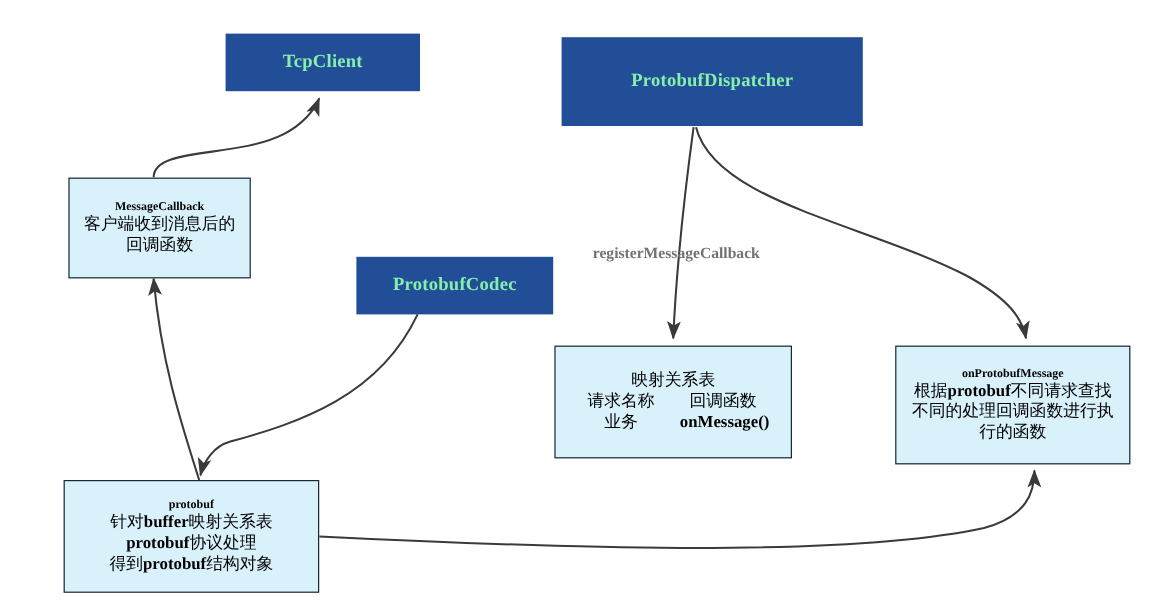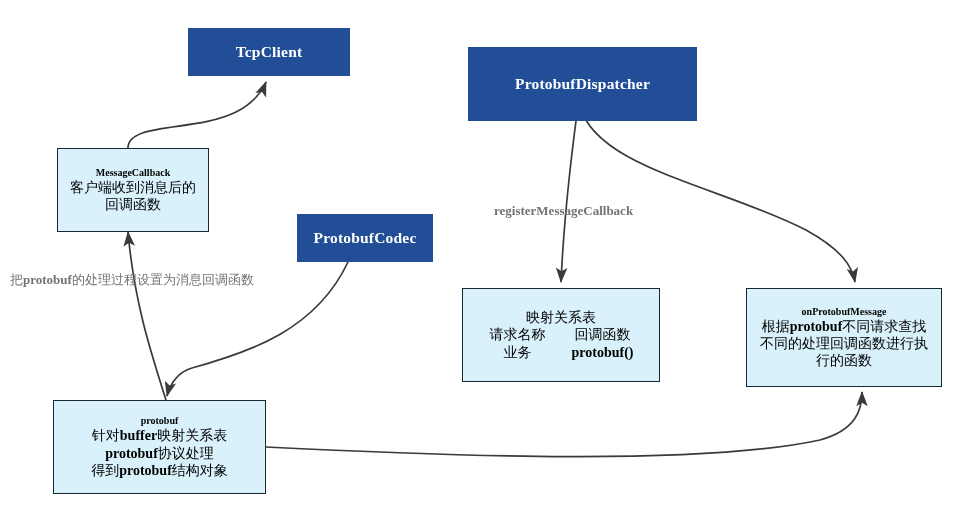--- a/index.html
+++ b/index.html
@@ -29,21 +29,21 @@
     display: flex;
     flex-direction: column;
     align-items: center;
     justify-content: center;
     text-align: center;
   }
   .node.dark {
     background: #1f4e9c;
     background: #214e96;
     border: none;
-    color: #ffffff;
+    color: #86efac;
   }
   .node.light {
     background: #d9f1fb;
     border: 1.6px solid #1b2733;
     color: #000000;
   }
   .node .line {
     line-height: 1.22;
     white-space: nowrap;
   }
@@ -107,57 +107,56 @@
 
     <path d="M580,106 C596,168 720,186 806,230 C842,250 852,266 855,282" fill="none" stroke="#3a3a3a" stroke-width="1.7" marker-end="url(#arrow)"></path>
 
     <path d="M266,447 C450,456 700,466 820,440 C856,430 862,410 862,392" fill="none" stroke="#3a3a3a" stroke-width="1.7" marker-end="url(#arrow)"></path>
   </svg>
 
   <div class="node dark" style="left:188px; top:28px; width:162px; height:48px;">
     <div class="line">TcpClient</div>
   </div>
 
-  <div class="node dark" style="left:468px; top:47px; width:229px; height:74px;">
+  <div class="node dark" style="left:468px; top:31px; width:251px; height:74px;">
     <div class="line">ProtobufDispatcher</div>
   </div>
 
-  <div class="node dark" style="left:297px; top:214px; width:136px; height:48px;">
+  <div class="node dark" style="left:297px; top:214px; width:164px; height:48px;">
     <div class="line">ProtobufCodec</div>
   </div>
 
   <div class="node light" style="left:57px; top:148px; width:152px; height:84px;">
     <div class="line title">MessageCallback</div>
     <div class="line cn">客户端收到消息后的</div>
     <div class="line cn">回调函数</div>
   </div>
 
   <div class="node light" style="left:462px; top:288px; width:198px; height:94px;">
     <div class="line cn">映射关系表</div>
     <div class="line map-row">
       <span class="c1">请求名称</span>
       <span class="c2">回调函数</span>
     </div>
     <div class="line map-row">
       <span class="c1">业务</span>
-      <span class="c2" style="font-weight:bold;">protobuf()</span>
+      <span class="c2" style="font-weight:bold;">onMessage()</span>
     </div>
   </div>
 
   <div class="node light" style="left:746px; top:288px; width:196px; height:99px;">
     <div class="line title">onProtobufMessage</div>
     <div class="line mixed"><span>根据</span><b>protobuf</b><span>不同请求查找</span></div>
     <div class="line cn">不同的处理回调函数进行执</div>
     <div class="line cn">行的函数</div>
   </div>
 
   <div class="node light" style="left:53px; top:400px; width:213px; height:94px;">
     <div class="line title">protobuf</div>
     <div class="line mixed"><span>针对</span><b>buffer</b><span>映射关系表</span></div>
     <div class="line mixed"><b>protobuf</b><span>协议处理</span></div>
     <div class="line mixed"><span>得到</span><b>protobuf</b><span>结构对象</span></div>
   </div>
 
-  <div class="edge-label" style="left:10px; top:271px;"><span>把</span><b>protobuf</b><span>的处理过程设置为消息回调函数</span></div>
 
   <div class="edge-label" style="left:494px; top:203px; font-weight:bold;">registerMessageCallback</div>
 
 </div>
 
 </body></html>

